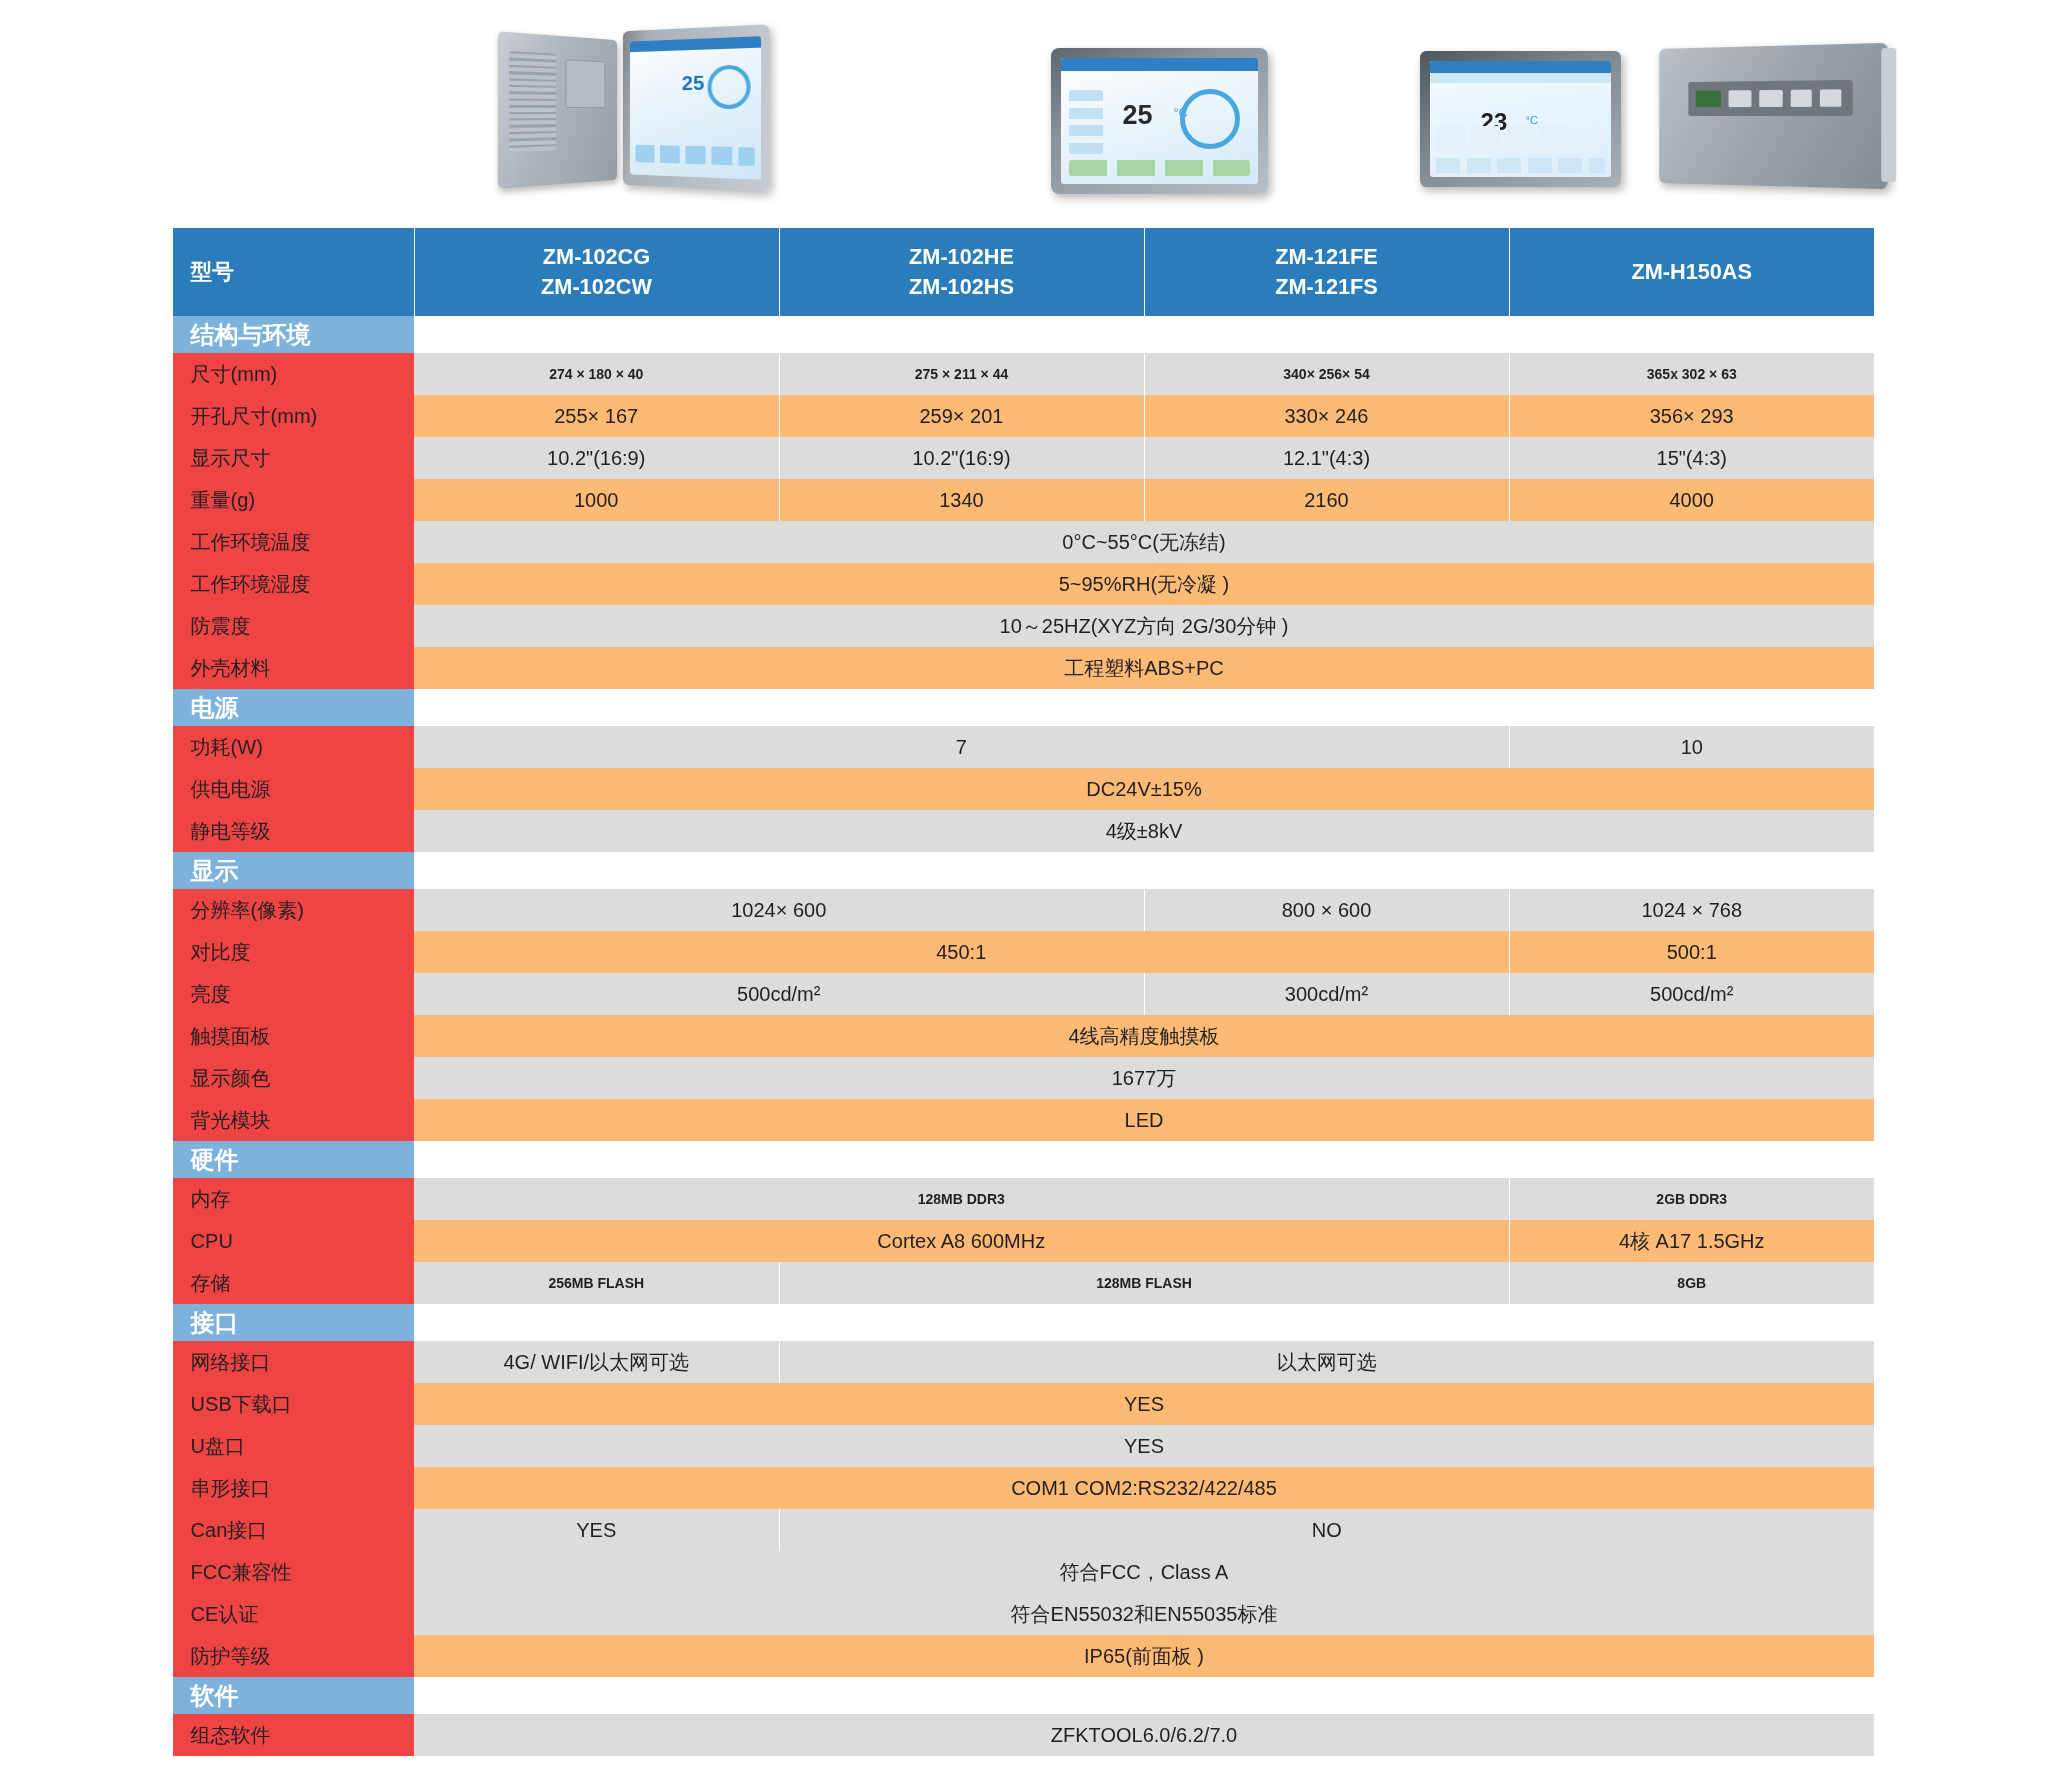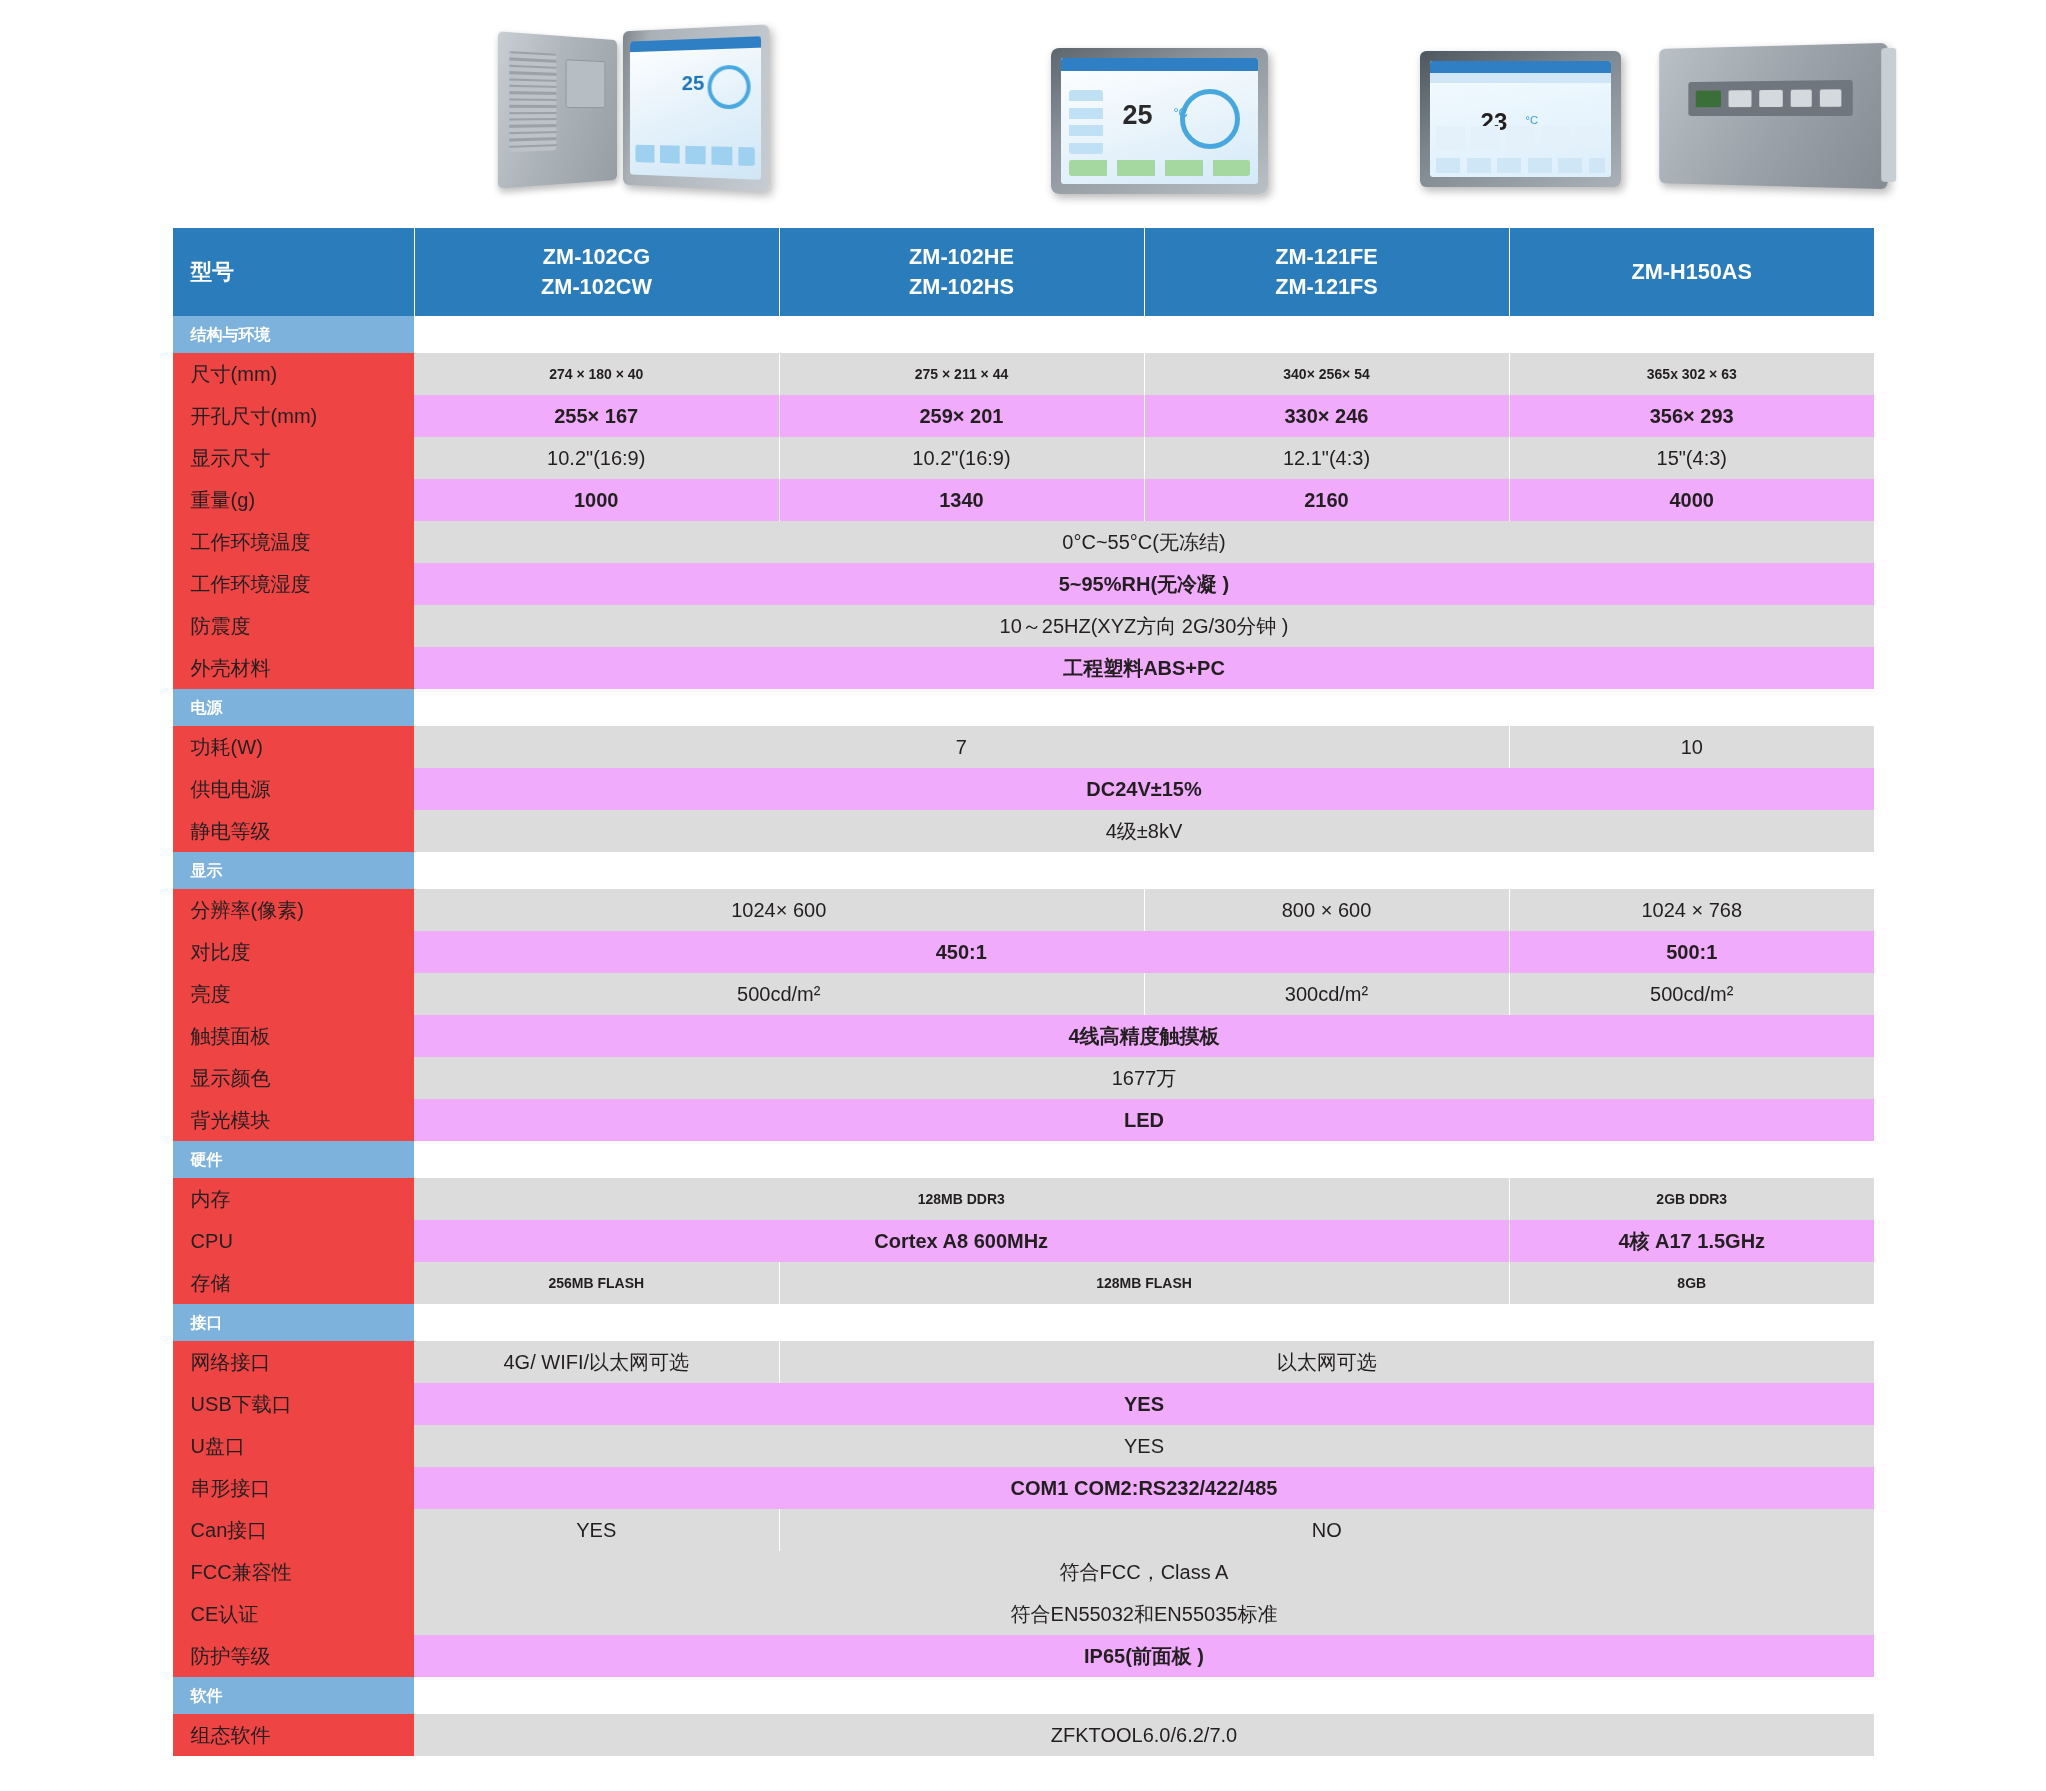--- a/index.html
+++ b/index.html
@@ -183,35 +183,35 @@
   tr.section td {
     background: #ffffff;
     height: 37px;
   }
   tr.section td.sec {
     background: #7cb2dc;
     color: #ffffff;
     font-weight: bold;
     text-align: left;
     padding-left: 17.6px;
-    font-size: 16px;
+    font-size: 24px;
     height: 37px;
   }
 
   
   tr.data td { height: 42px; }
   tr.data td.rowlabel {
     text-align: left;
     padding-left: 17.6px;
     background: #ef4444;
     font-size: 20px;
     color: #231f20;
   }
   tr.data.odd td.val { background: #dcdcdc; }
-  tr.data.even td.val { background: #f0abfc; font-weight: bold; }
+  tr.data.even td.val { background: #fdba74; }
   td.val { color: #231f20; }
   td.val.bold { font-weight: bold; font-size: 14px; }
   td.sep { border-left: 1.6px solid #ffffff; }
 </style>
 </head>
 <body>
 
 <div class="product-strip">
 
   <div class="device dev1">

